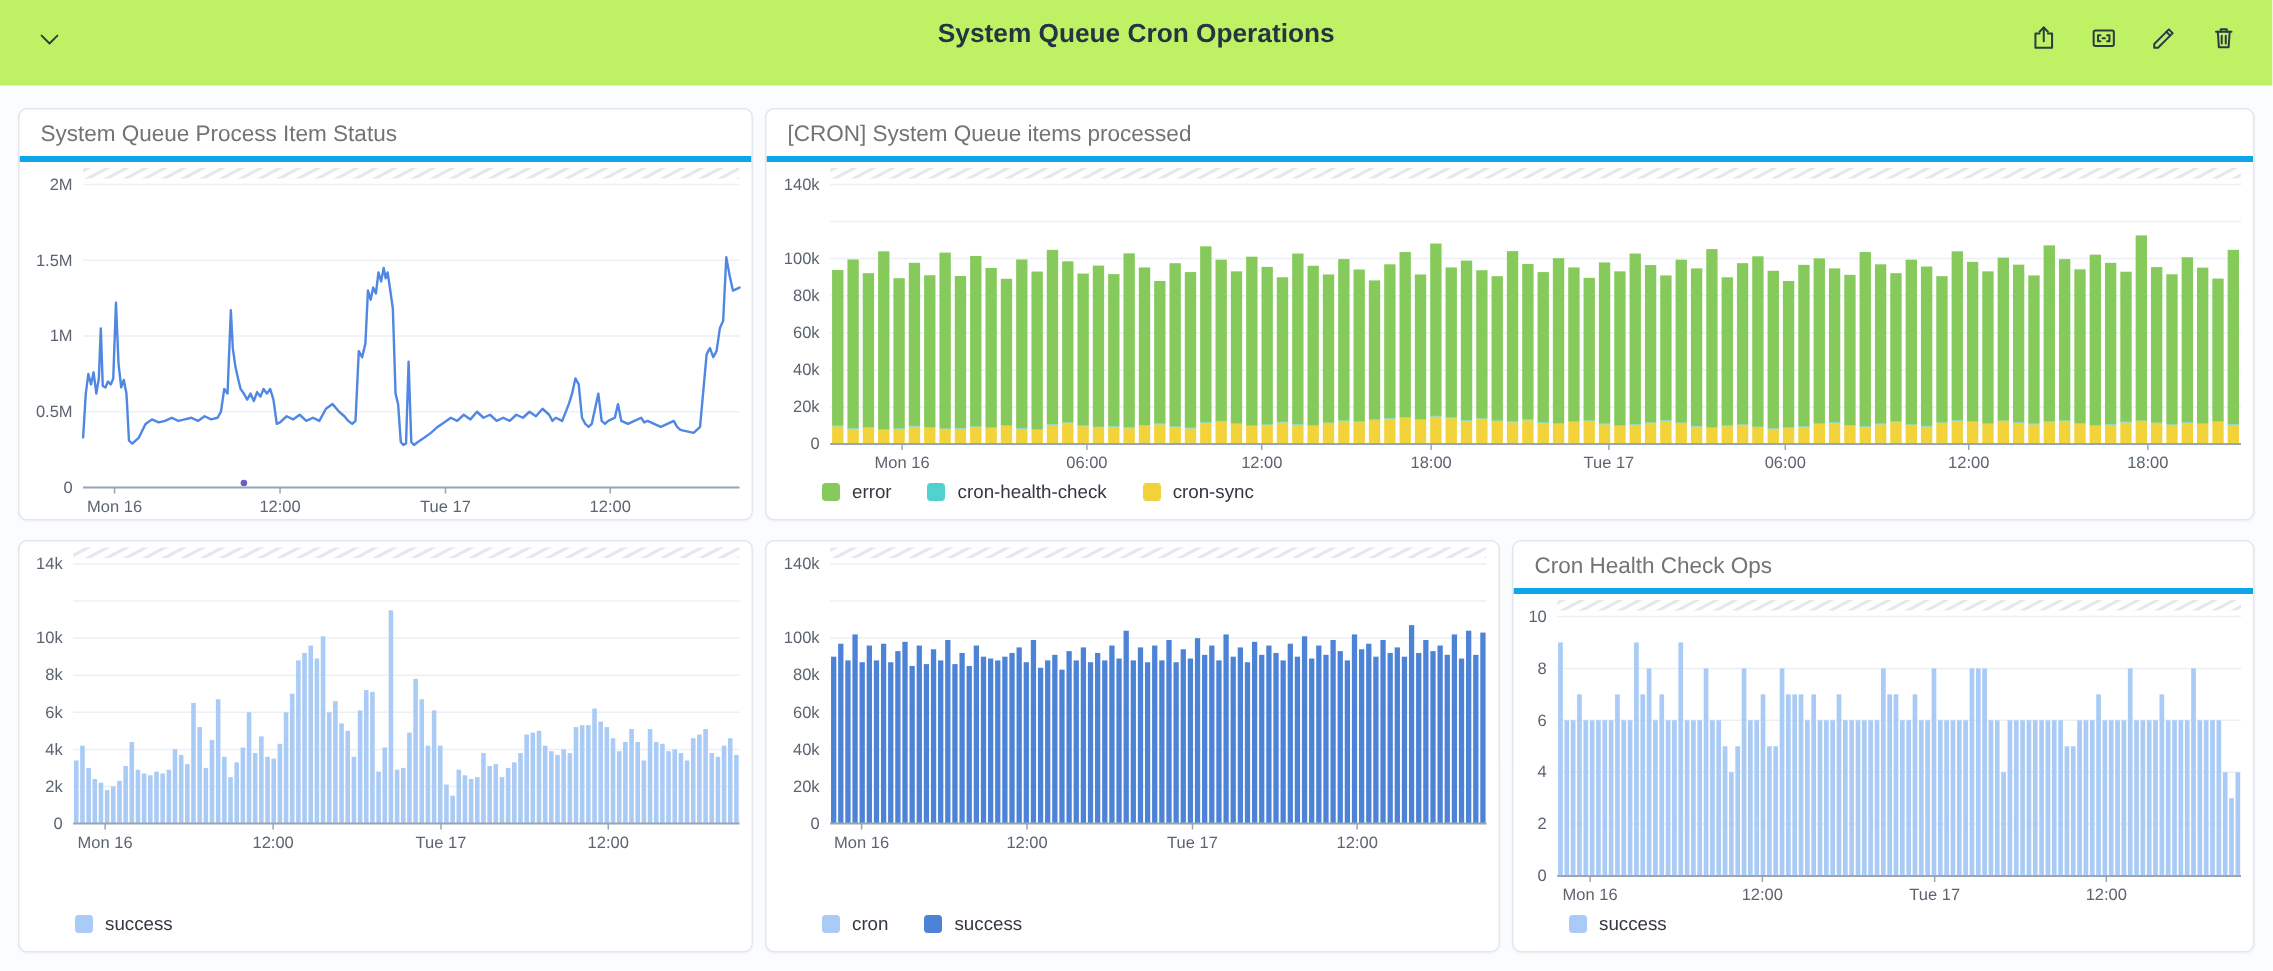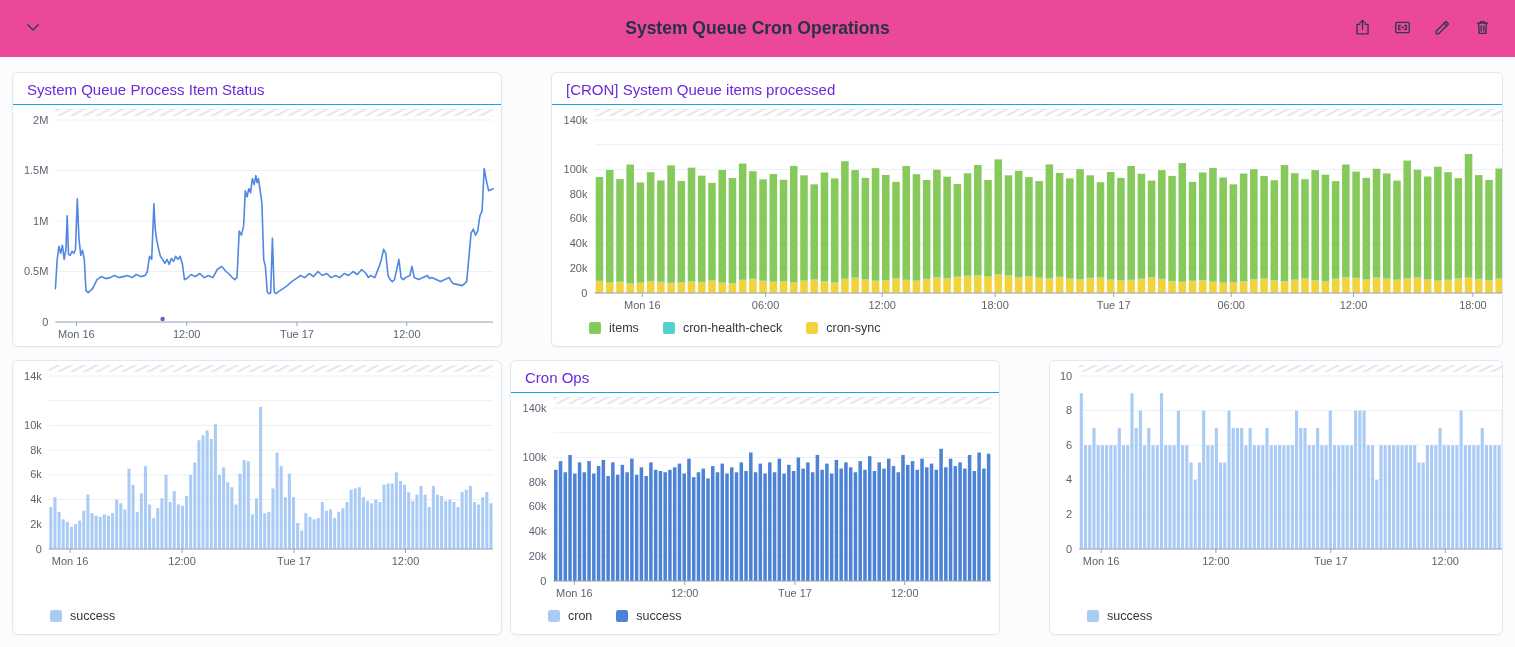--- a/index.html
+++ b/index.html
@@ -1,29 +1,29 @@
 <!DOCTYPE html>
 <html><head>
 <meta charset="utf-8">
 <style>
   * { margin:0; padding:0; box-sizing:border-box; }
   html,body { width:1515px; height:647px; background:#fbfcfd; font-family:"Liberation Sans", sans-serif; overflow:hidden; }
 
-  .topbar { height:57px; background:#ec4899; display:flex; align-items:center; padding:0 18px; position:relative; }
+  .topbar { height:57px; background:#bef264; display:flex; align-items:flex-start; padding:12px 18px; position:relative; }
   .topbar-title { position:absolute; left:0; right:0; text-align:center; font-size:17.5px; font-weight:bold; color:#253540; pointer-events:none; }
   .icon-btn { width:30px; height:30px; display:flex; align-items:center; justify-content:center; background:transparent; border:none; cursor:pointer; border-radius:4px; }
   .icon-btn svg { stroke:#2c3b45; fill:none; stroke-width:1.7; stroke-linecap:round; stroke-linejoin:round; }
   .topbar-actions { margin-left:auto; display:flex; gap:10px; }
 
   .main { padding:15px 12px 12px; display:flex; flex-direction:column; gap:13px; }
   .row { display:flex; gap:8px; }
   .panel { background:#fff; border:1px solid #e2e7ee; border-radius:6px; height:275px; display:flex; flex-direction:column; overflow:hidden; box-shadow:0 1px 2px rgba(50,60,80,0.04); }
   .p-small { width:490px; flex:0 0 auto; }
-  .p-grow { flex:1 1 auto;margin-left:41px; }
-  .panel-title { padding:8px 14px 6px; font-size:15px; font-weight:500; color:#6d28d9; border-bottom:1px solid #0ea5e9; }
+  .p-grow { flex:1 1 auto; }
+  .panel-title { padding:8px 14px 6px; font-size:15px; font-weight:500; color:#737373; border-bottom:4px solid #0ea5e9; }
   .chart { flex:1 1 auto; min-height:0; }
   .legend { height:29px; flex:0 0 auto; display:flex; align-items:center; gap:24px; padding:0 14px 7px 37px; font-size:12.5px; color:#343741; }
   .legend-item { display:flex; align-items:center; cursor:pointer; }
   .legend-item .sw { width:12px; height:12px; border-radius:2.5px; margin-right:8px; flex:0 0 auto; }
 
   svg text { font-family:"Liberation Sans", sans-serif; }
 </style>
 </head>
 <body>
 
@@ -426,21 +426,21 @@
             <line x1="679.2" y1="188" x2="679.2" y2="192" stroke="#9aa5b3" stroke-width="1"></line>
             <text x="679.2" y="204" text-anchor="middle" font-size="11" fill="#5b6470">06:00</text>
             <line x1="801.5" y1="188" x2="801.5" y2="192" stroke="#9aa5b3" stroke-width="1"></line>
             <text x="801.5" y="204" text-anchor="middle" font-size="11" fill="#5b6470">12:00</text>
             <line x1="920.9" y1="188" x2="920.9" y2="192" stroke="#9aa5b3" stroke-width="1"></line>
             <text x="920.9" y="204" text-anchor="middle" font-size="11" fill="#5b6470">18:00</text>
           </svg></div>
       <div class="legend">
           <span class="legend-item">
             <span class="sw" style="background: rgb(135, 202, 92);"></span>
-            <span>items</span>
+            <span>error</span>
           </span>
           <span class="legend-item">
             <span class="sw" style="background: rgb(82, 210, 205);"></span>
             <span>cron-health-check</span>
           </span>
           <span class="legend-item">
             <span class="sw" style="background: rgb(242, 211, 60);"></span>
             <span>cron-sync</span>
           </span>
         </div>
@@ -589,21 +589,20 @@
             <text x="392.5" y="204" text-anchor="middle" font-size="11" fill="#5b6470">12:00</text>
           </svg></div>
       <div class="legend">
           <span class="legend-item">
             <span class="sw" style="background: rgb(169, 203, 245);"></span>
             <span>success</span>
           </span>
         </div>
     </section>
     <section class="panel p-small">
-      <h2 class="panel-title">Cron Ops</h2>
       <div class="chart"><svg width="488" height="212">
             <defs>
               <pattern id="h3" width="6" height="9" patternUnits="userSpaceOnUse" patternTransform="rotate(62)">
                 <rect width="2.1" height="9" fill="#e3e7ee"></rect>
               </pattern>
             </defs>
             <rect x="42.4" y="4" width="437.6" height="7" fill="url(#h3)"></rect>
             <line x1="42.4" y1="15.0" x2="480" y2="15.0" stroke="#eceff4" stroke-width="1"></line>
             <text x="35.4" y="18.5" text-anchor="end" font-size="11" fill="#5b6470">140k</text>
             <line x1="42.4" y1="39.7" x2="480" y2="39.7" stroke="#eceff4" stroke-width="1"></line>
@@ -726,20 +725,21 @@
             <span class="sw" style="background: rgb(169, 203, 245);"></span>
             <span>cron</span>
           </span>
           <span class="legend-item">
             <span class="sw" style="background: rgb(77, 131, 214);"></span>
             <span>success</span>
           </span>
         </div>
     </section>
     <section class="panel p-grow">
+      <h2 class="panel-title">Cron Health Check Ops</h2>
       <div class="chart"><svg width="493" height="212">
             <defs>
               <pattern id="h4" width="6" height="9" patternUnits="userSpaceOnUse" patternTransform="rotate(62)">
                 <rect width="2.1" height="9" fill="#e3e7ee"></rect>
               </pattern>
             </defs>
             <rect x="29.2" y="4" width="455.8" height="7" fill="url(#h4)"></rect>
             <line x1="29.2" y1="15.0" x2="485" y2="15.0" stroke="#eceff4" stroke-width="1"></line>
             <text x="22.2" y="18.5" text-anchor="end" font-size="11" fill="#5b6470">10</text>
             <line x1="29.2" y1="49.6" x2="485" y2="49.6" stroke="#eceff4" stroke-width="1"></line>

